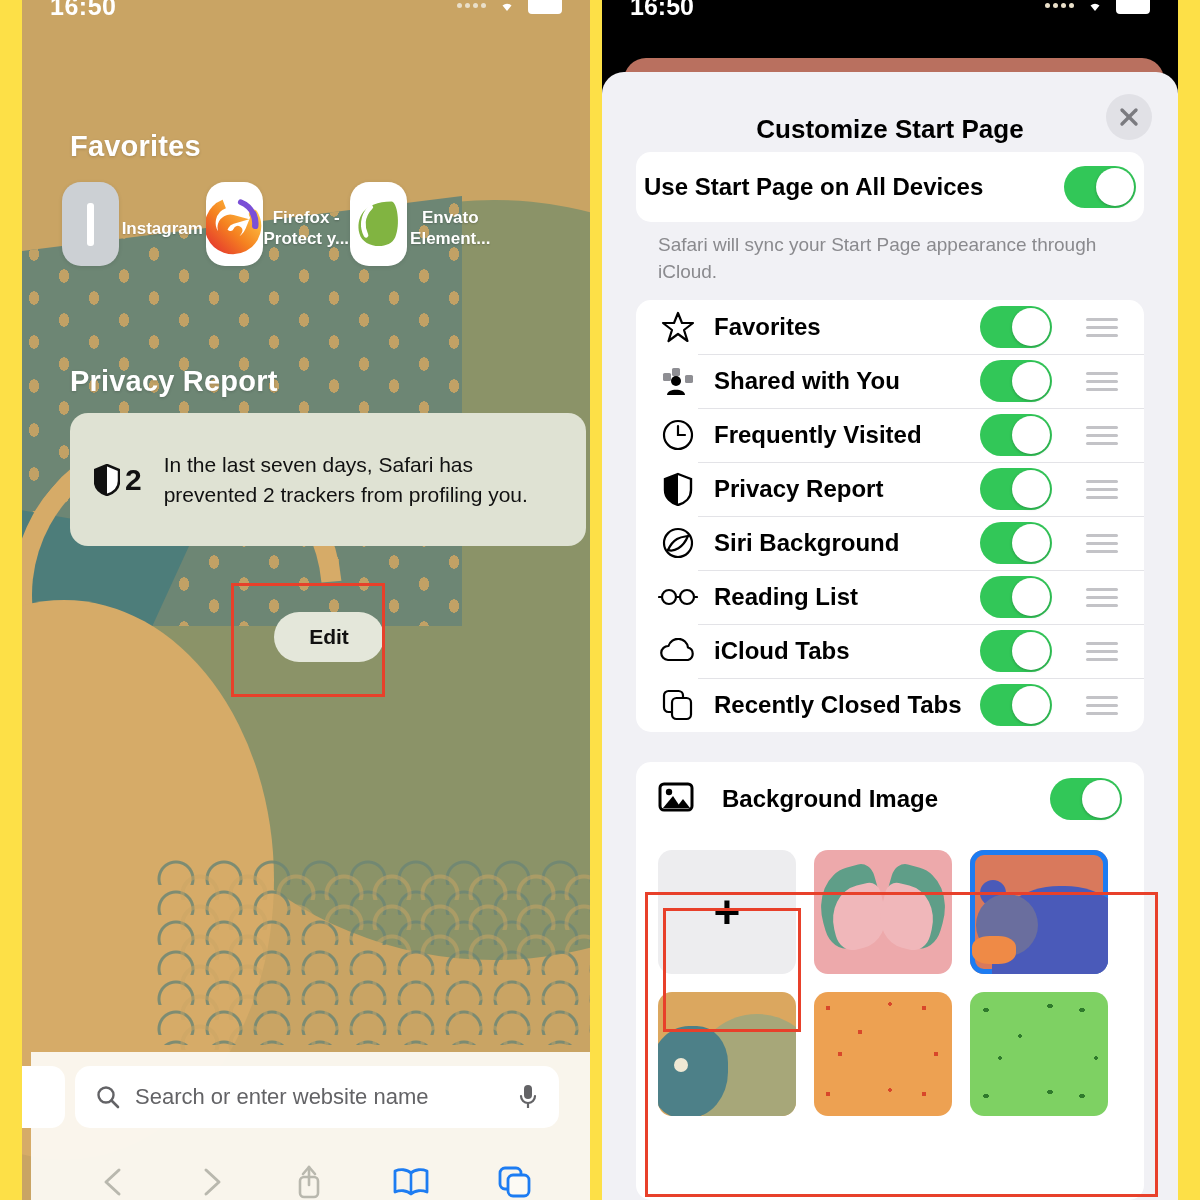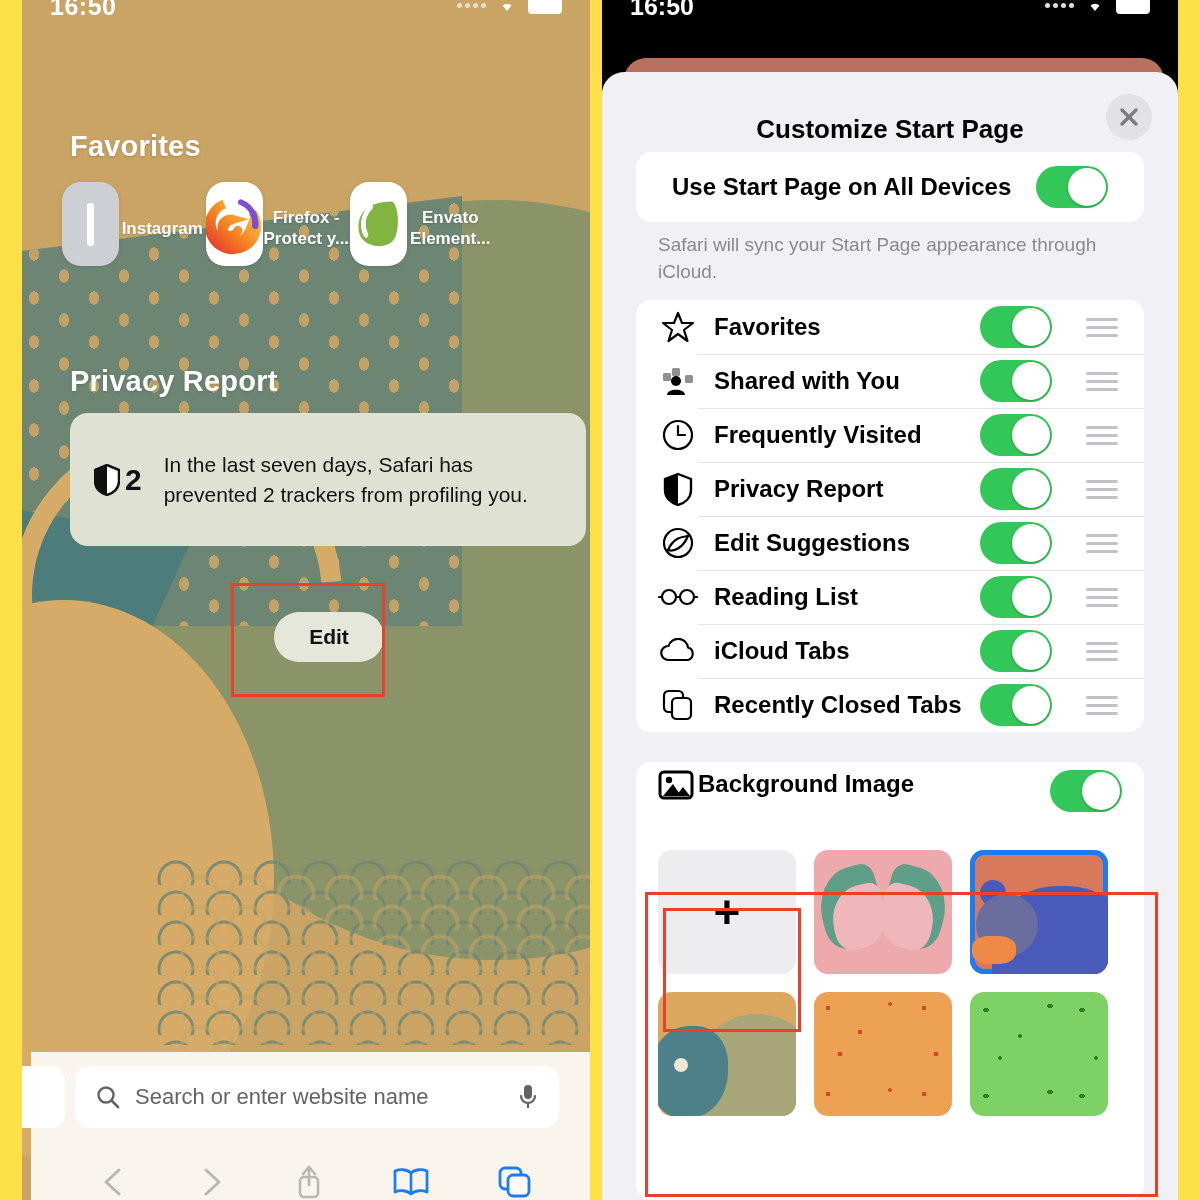--- a/index.html
+++ b/index.html
@@ -182,21 +182,21 @@
     border-radius: 50%; background: #e1e1e6; border: none; cursor: pointer;
     display: flex; align-items: center; justify-content: center;
   }
 
   .group {
     position: absolute; left: 34px; width: 508px;
     background: #fff; border-radius: 15px; overflow: hidden;
   }
   #grp-sync { top: 80px; height: 70px; }
   .sync-row {
-    height: 70px; display: flex; align-items: center; padding: 0 36px; gap: 14px;
+    height: 70px; display: flex; align-items: center; padding: 0 8px; gap: 14px;
   }
   .sync-label { flex: 1; font-size: 24px; font-weight: 600; color: #000; }
   .footnote {
     position: absolute; left: 56px; top: 160px; width: 460px;
     font-size: 19px; line-height: 1.4; color: #8a8a8e;
   }
 
   #grp-sections { top: 228px; height: 432px; }
   .srow {
     height: 54px; display: flex; align-items: center; padding: 0 22px; gap: 16px;
@@ -216,21 +216,21 @@
     position: absolute; right: 2px; top: 2px; width: 38px; height: 38px;
     border-radius: 50%; background: #fff; box-shadow: 0 1px 3px rgba(0,0,0,.25);
   }
   .drag {
     width: 40px; flex: 0 0 40px; display: flex; flex-direction: column; gap: 5px;
     align-items: center; cursor: grab; margin-left: 14px;
   }
   .drag i { display: block; width: 32px; height: 3px; background: #c3c3c7; border-radius: 2px; }
 
   #grp-bg { top: 690px; height: 438px; }
-  .bg-head { height: 74px; display: flex; align-items: flex-start; padding: 8px 22px; gap: 4px; }
+  .bg-head { height: 74px; display: flex; align-items: center; padding: 8px 22px; gap: 28px; }
   .bg-head .s-label { flex: 1; font-size: 24px; font-weight: 600; color: #000; }
   .thumb-grid {
     display: grid; grid-template-columns: repeat(3, 138px); gap: 18px;
     padding: 14px 22px 0 22px;
   }
   .thumb { width: 138px; height: 124px; border-radius: 14px; overflow: hidden; position: relative; background: #ececee; }
   .thumb.add { background: #ededef; display: flex; align-items: center; justify-content: center; cursor: pointer; }
   .plus { font-size: 46px; font-weight: bold; color: #000; line-height: 0.7; }
   .thumb.selected { outline: 5px solid #1d7cf2; outline-offset: -5px; }
 
@@ -557,21 +557,21 @@
         </div>
 
         <div class="srow">
           <span class="s-ico">
             <svg width="34" height="34" viewBox="0 0 34 34">
               <circle cx="17" cy="17" r="14" fill="none" stroke="#000" stroke-width="2.2"></circle>
               <path d="M7 24 C13 11 21 11 27 10" fill="none" stroke="#000" stroke-width="2.2" stroke-linecap="round"></path>
               <path d="M7 24 C13 26 22 22 27 10" fill="none" stroke="#000" stroke-width="2.2" stroke-linecap="round"></path>
             </svg>
           </span>
-          <span class="s-label">Edit Suggestions</span>
+          <span class="s-label">Siri Background</span>
           <button class="toggle">
               <span class="knob"></span>
             </button>
           <span class="drag">
               <i></i>
               <i></i>
               <i></i>
             </span>
         </div>
 

